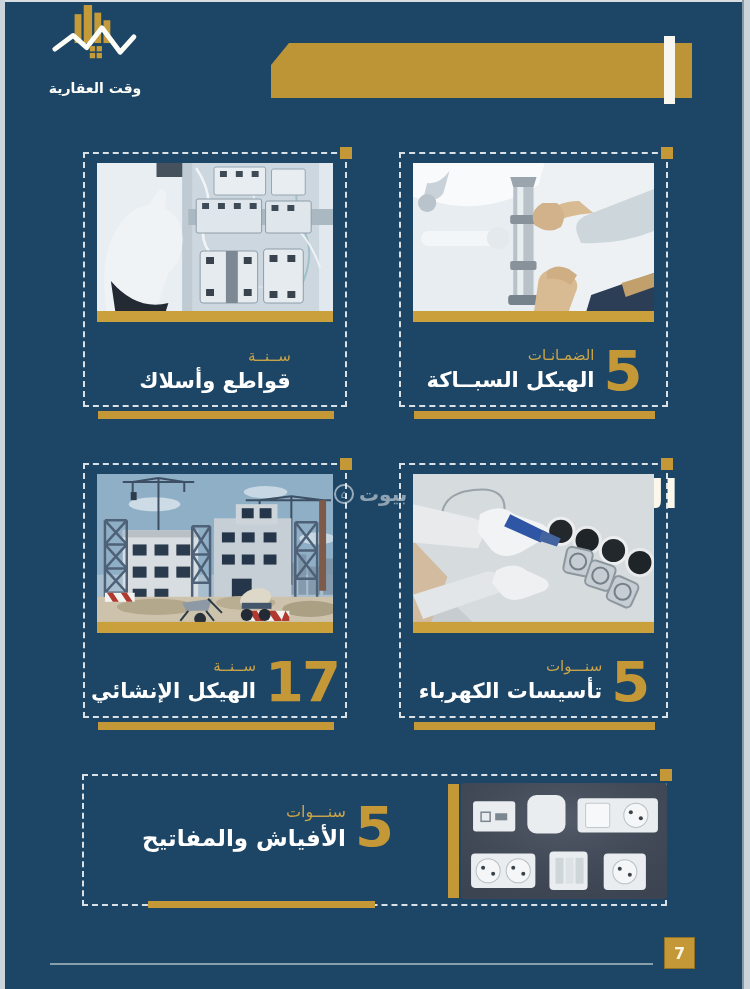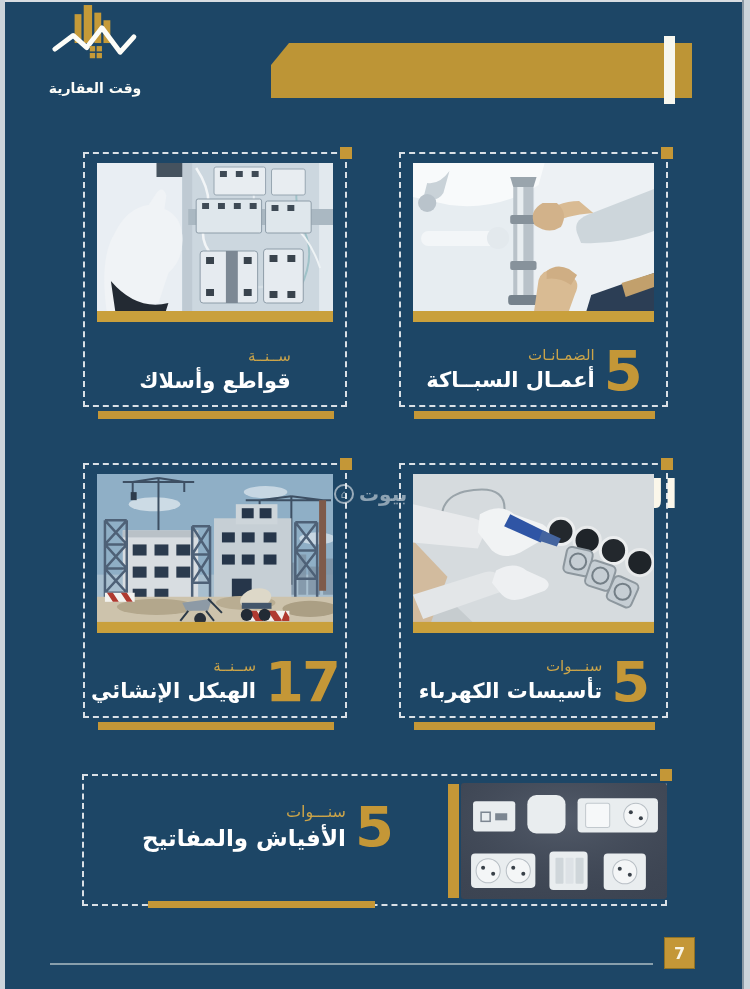--- a/index.html
+++ b/index.html
@@ -183,21 +183,21 @@
         <path d="M118,159 l6,-42 q4,-12 18,-10 l14,6 q10,6 4,18 l-10,28 z" fill="#d9bb93"></path>
         <path d="M132,108 q10,-8 22,-2 l8,6 -6,10 q-12,-8 -24,-6 z" fill="#cfae84"></path>
         <path d="M176,132 l62,-22 v49 h-70 z" fill="#2c3e55"></path>
         <path d="M206,120 l32,-10 v14 l-28,10 z" fill="#c2a06c"></path>
         <rect y="148" width="238" height="11" fill="#c9a03c"></rect>
       </svg>
     </div>
     <div class="ctext">
       <div class="tcol">
         <div class="unit" dir="rtl">الضمـانـات</div>
-        <div class="label" dir="rtl">أعمـال السبــاكة</div>
+        <div class="label" dir="rtl">الهيكل السبــاكة</div>
       </div>
       <div class="num">5</div>
     </div>
     <span class="underbar"></span>
   </section>
 
   <section class="card c3">
     <span class="corner"></span>
     <div class="photo">
       <svg viewBox="0 0 238 158" preserveAspectRatio="none">

